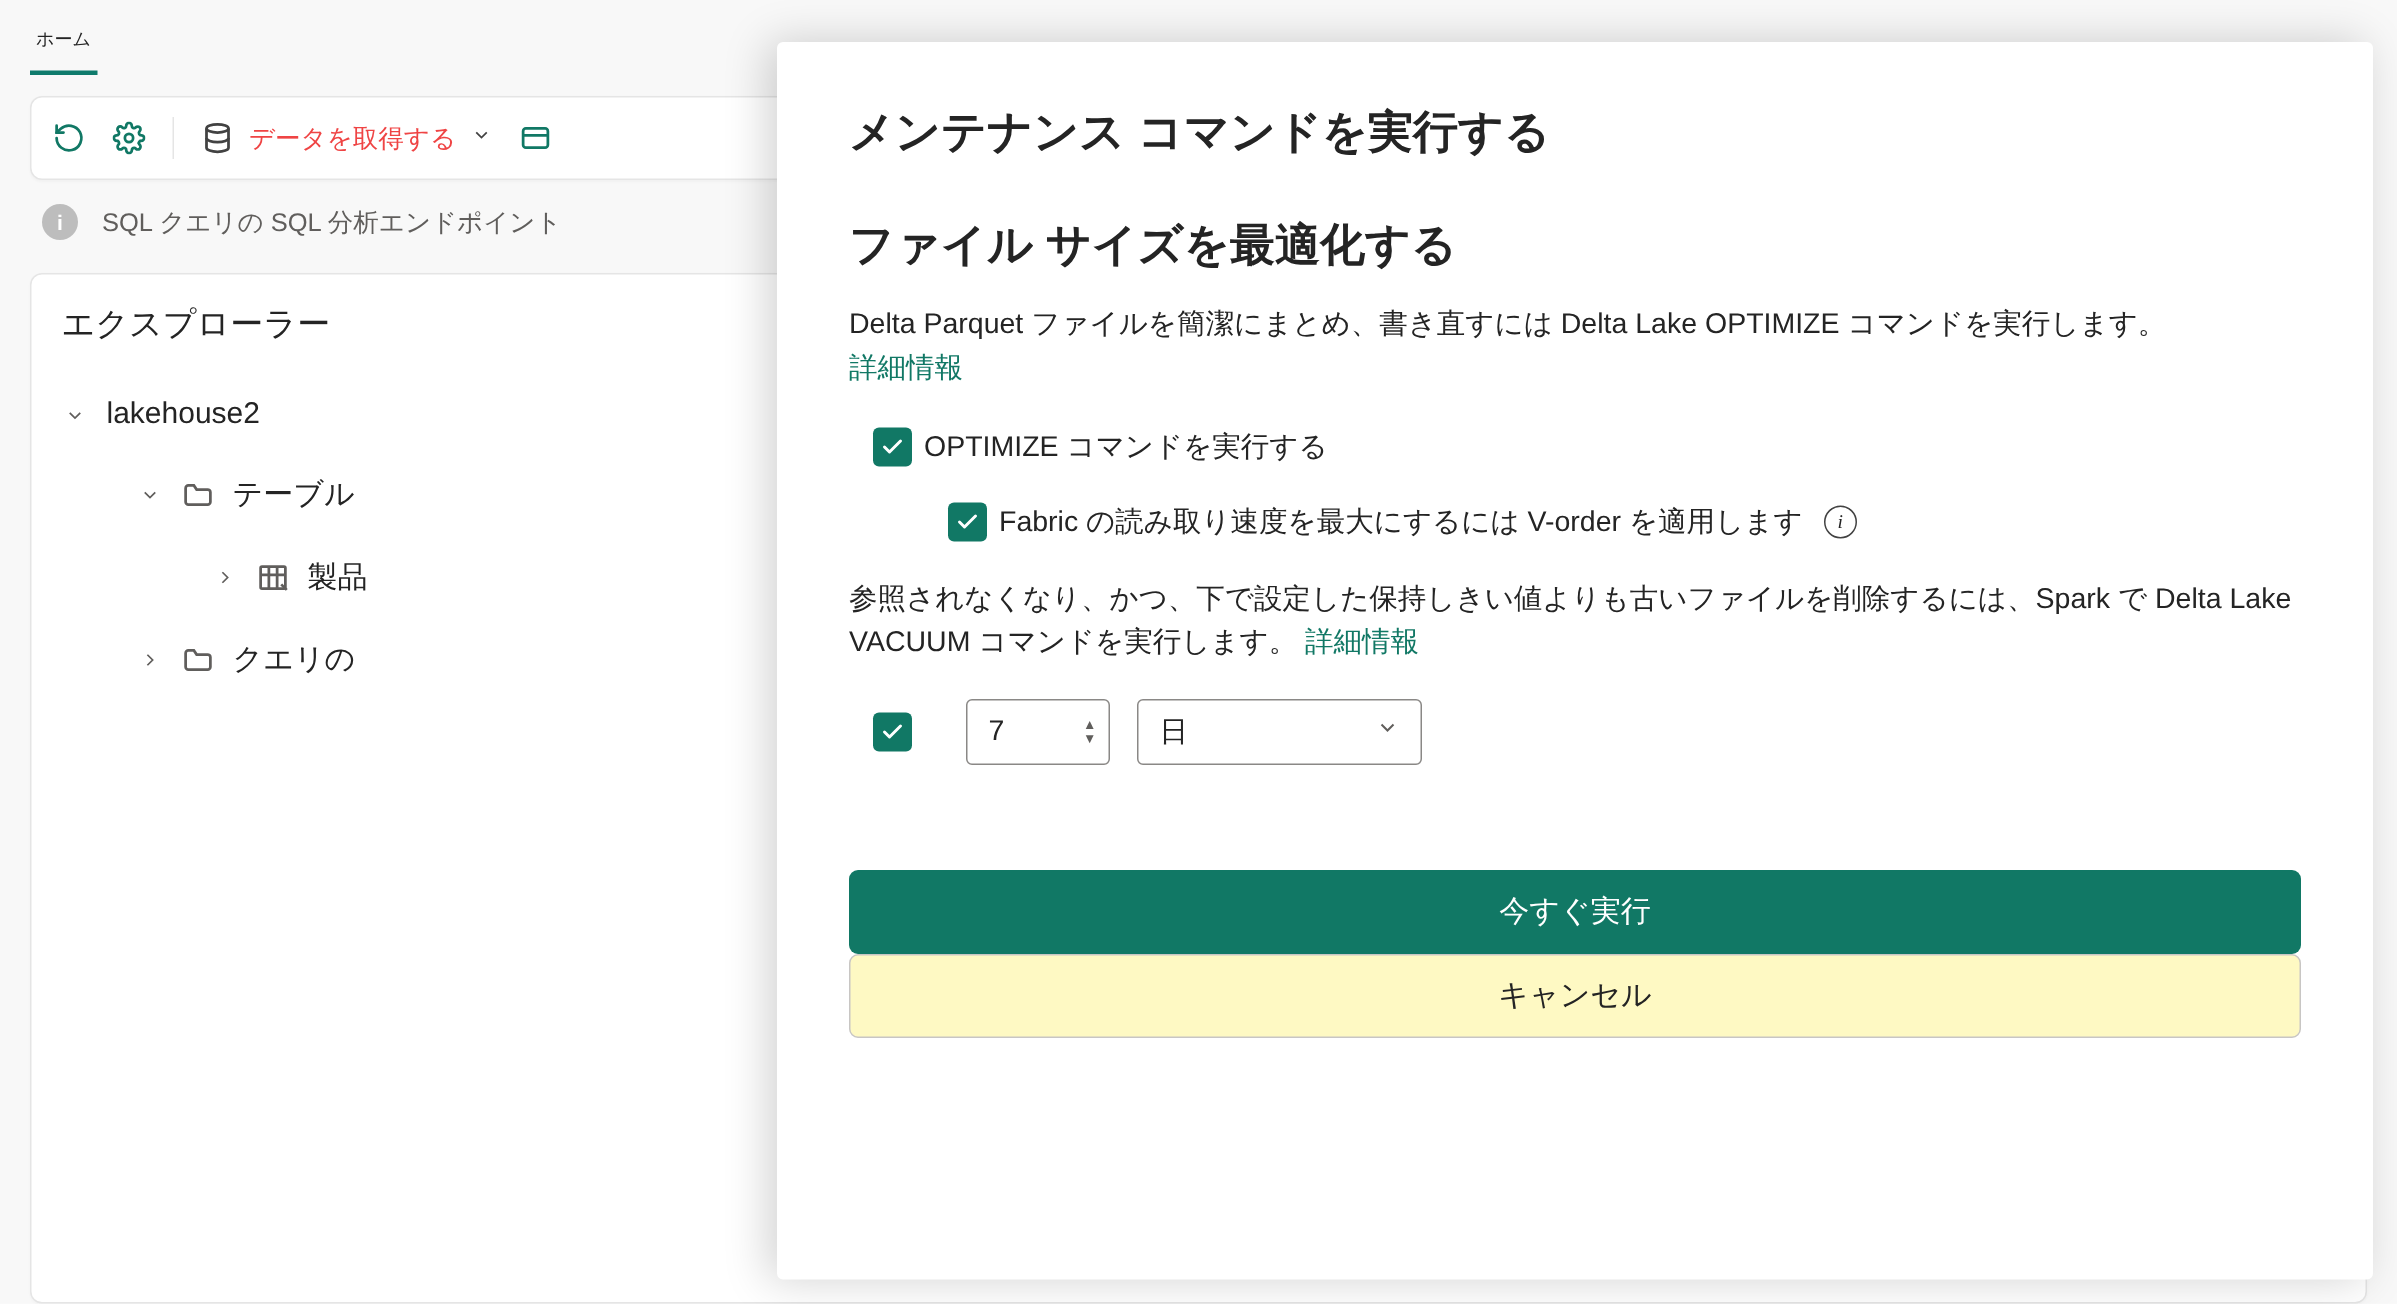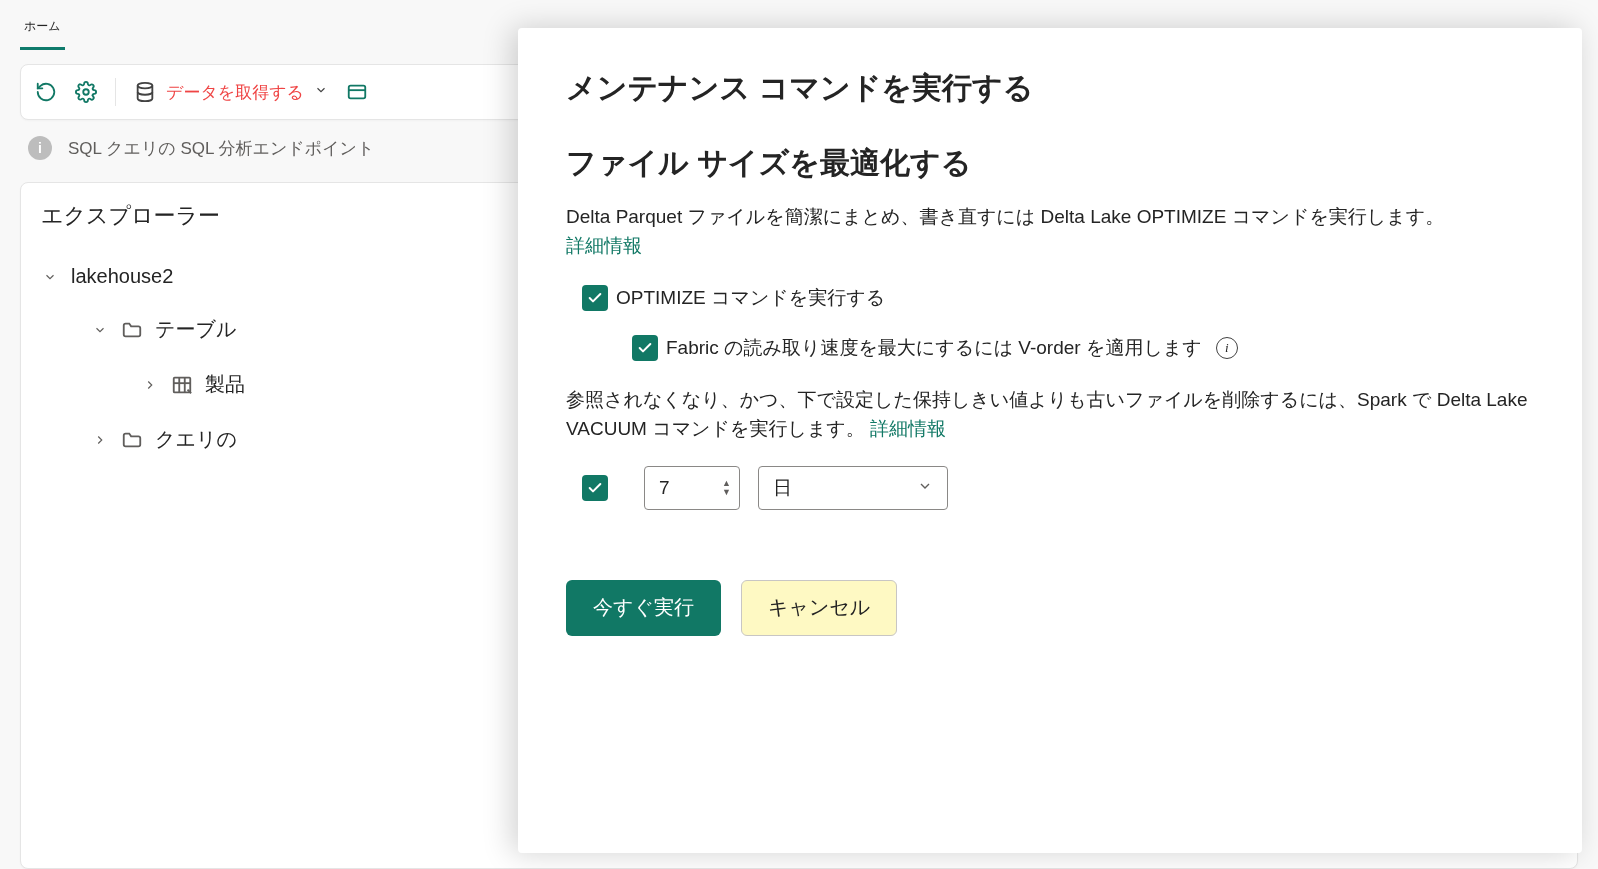--- a/index.html
+++ b/index.html
@@ -181,21 +181,21 @@
       font-size:9px; color:#605e5c; line-height:9px; cursor:pointer;
     }
     .select{
       display:flex; align-items:center; justify-content:space-between;
       border:1px solid #8a8886; border-radius:4px;
       height:44px; width:190px; padding: 0 14px;
       font-size:19px; cursor:pointer;
     }
 
     .actions{
-      display:flex; gap:20px; margin-top: 60px;
+      display:flex; margin-top: 60px; flex-direction: column;
     }
     .btn{
       height:56px; padding: 0 26px; border-radius:6px;
       font-size:20px; display:flex; align-items:center; justify-content:center;
       cursor:pointer; border:1px solid transparent;
     }
     .btn-primary{ background:#117865; color:#fff; }
     .btn-secondary{ background:#fef9c3; color:#242424; border-color:#c8c6c4; }
   </style>
 </head>

